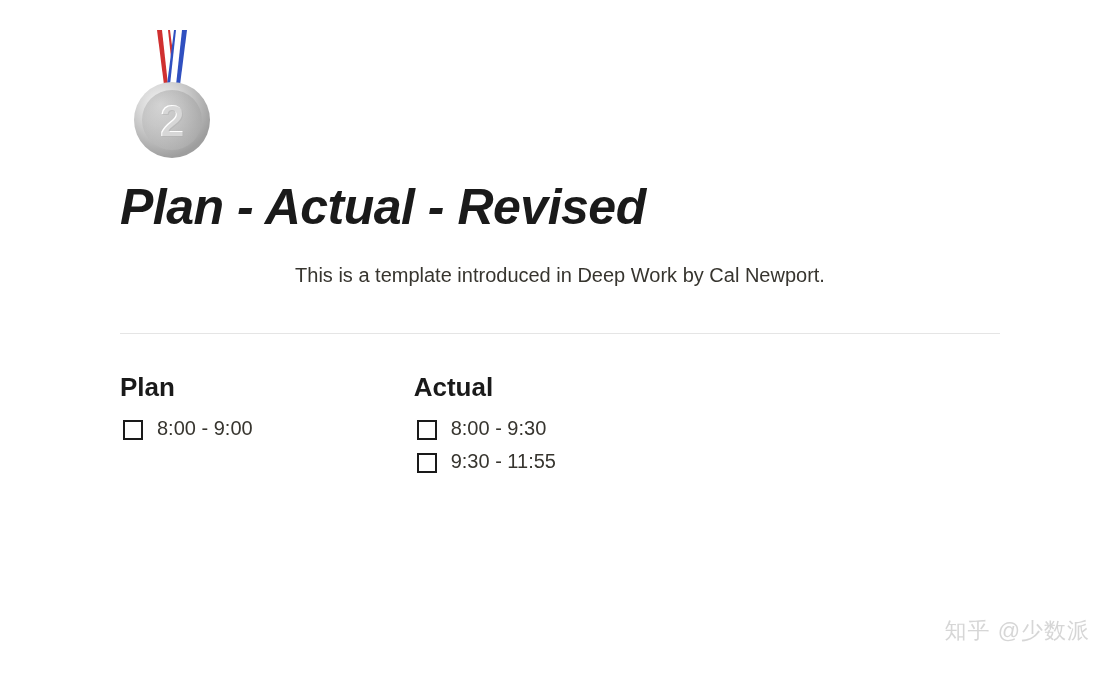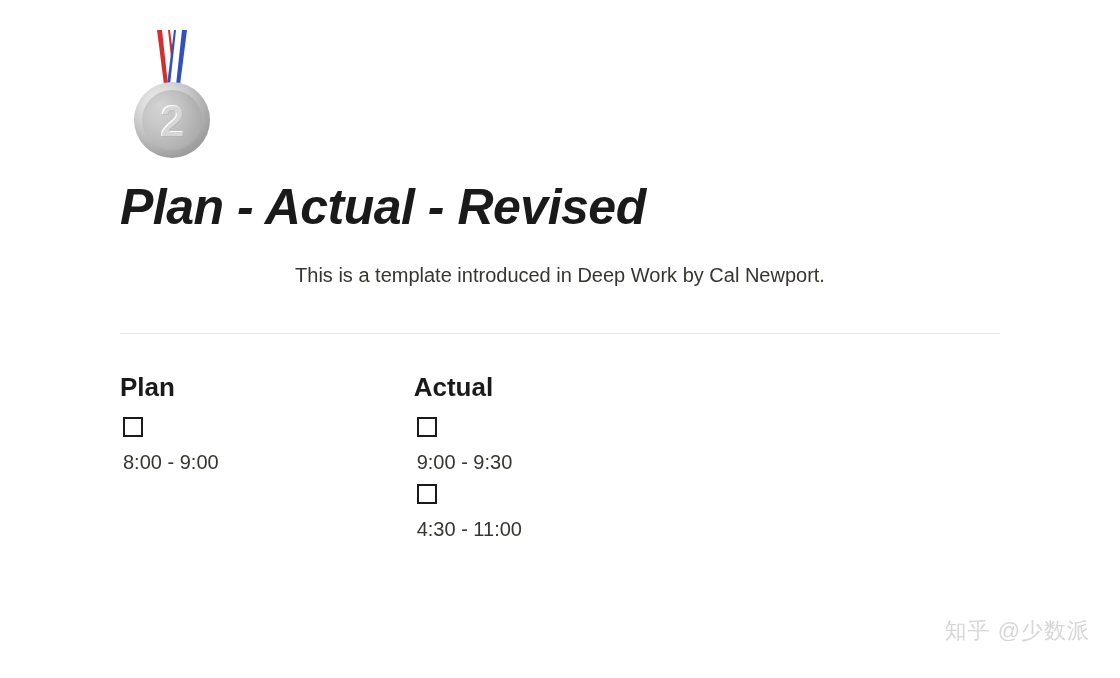--- a/index.html
+++ b/index.html
@@ -50,25 +50,24 @@
       flex: 1;
     }
     .column-heading {
       font-size: 26px;
       font-weight: 700;
       color: #1a1a1a;
       margin-bottom: 14px;
     }
     .todo-item {
       display: flex;
-      align-items: flex-start;
+      align-items: flex-end;
       gap: 14px;
       margin-bottom: 10px;
       padding-left: 3px;
-      flex-direction: column;
     }
     .checkbox {
       width: 20px;
       height: 20px;
       border: 2px solid #1a1a1a;
       background: #ffffff;
       cursor: pointer;
       flex-shrink: 0;
     }
     .todo-label {
@@ -133,25 +132,25 @@
     <div class="todo-item">
       <div class="checkbox"></div>
       <span class="todo-label">8:00 - 9:00</span>
     </div>
   </div>
 
   <div class="column">
     <h2 class="column-heading">Actual</h2>
     <div class="todo-item">
       <div class="checkbox"></div>
-      <span class="todo-label">9:00 - 9:30</span>
+      <span class="todo-label">8:00 - 9:30</span>
     </div>
     <div class="todo-item">
       <div class="checkbox"></div>
-      <span class="todo-label">4:30 - 11:00</span>
+      <span class="todo-label">9:30 - 11:55</span>
     </div>
   </div>
 
   <div class="column">
     <div class="spacer"></div>
     <div class="spacer"></div>
   </div>
 
 </div>
 

